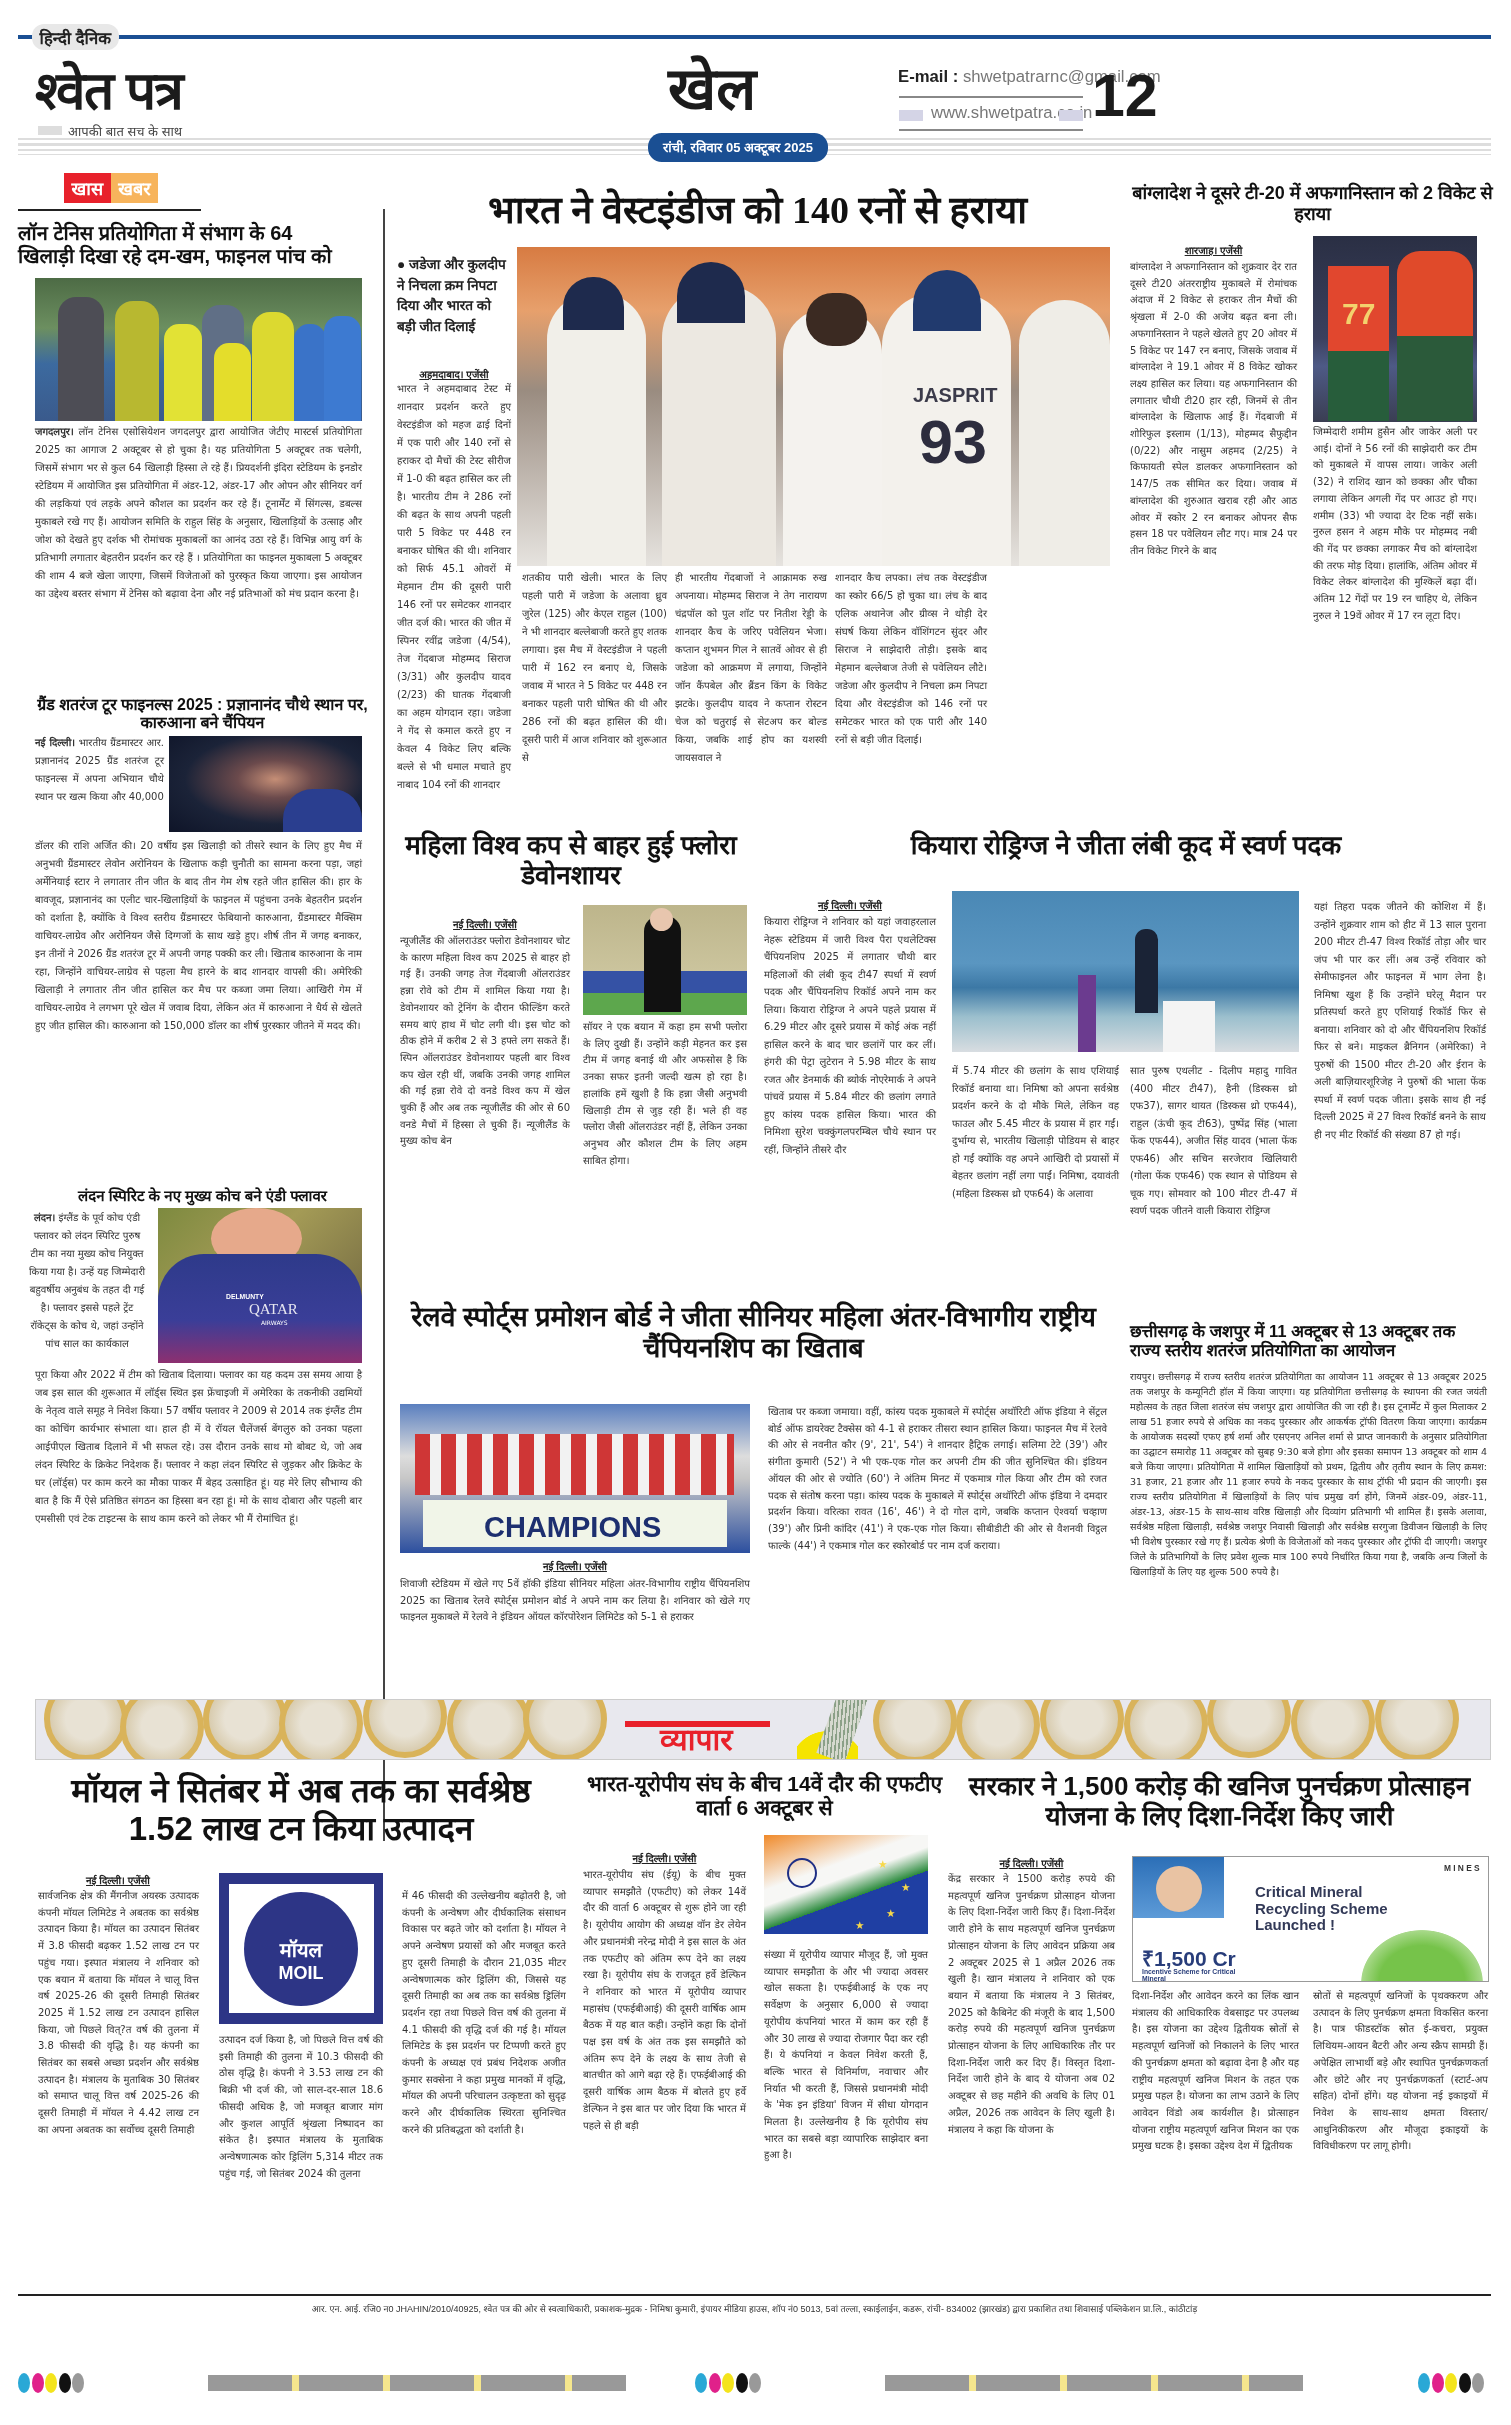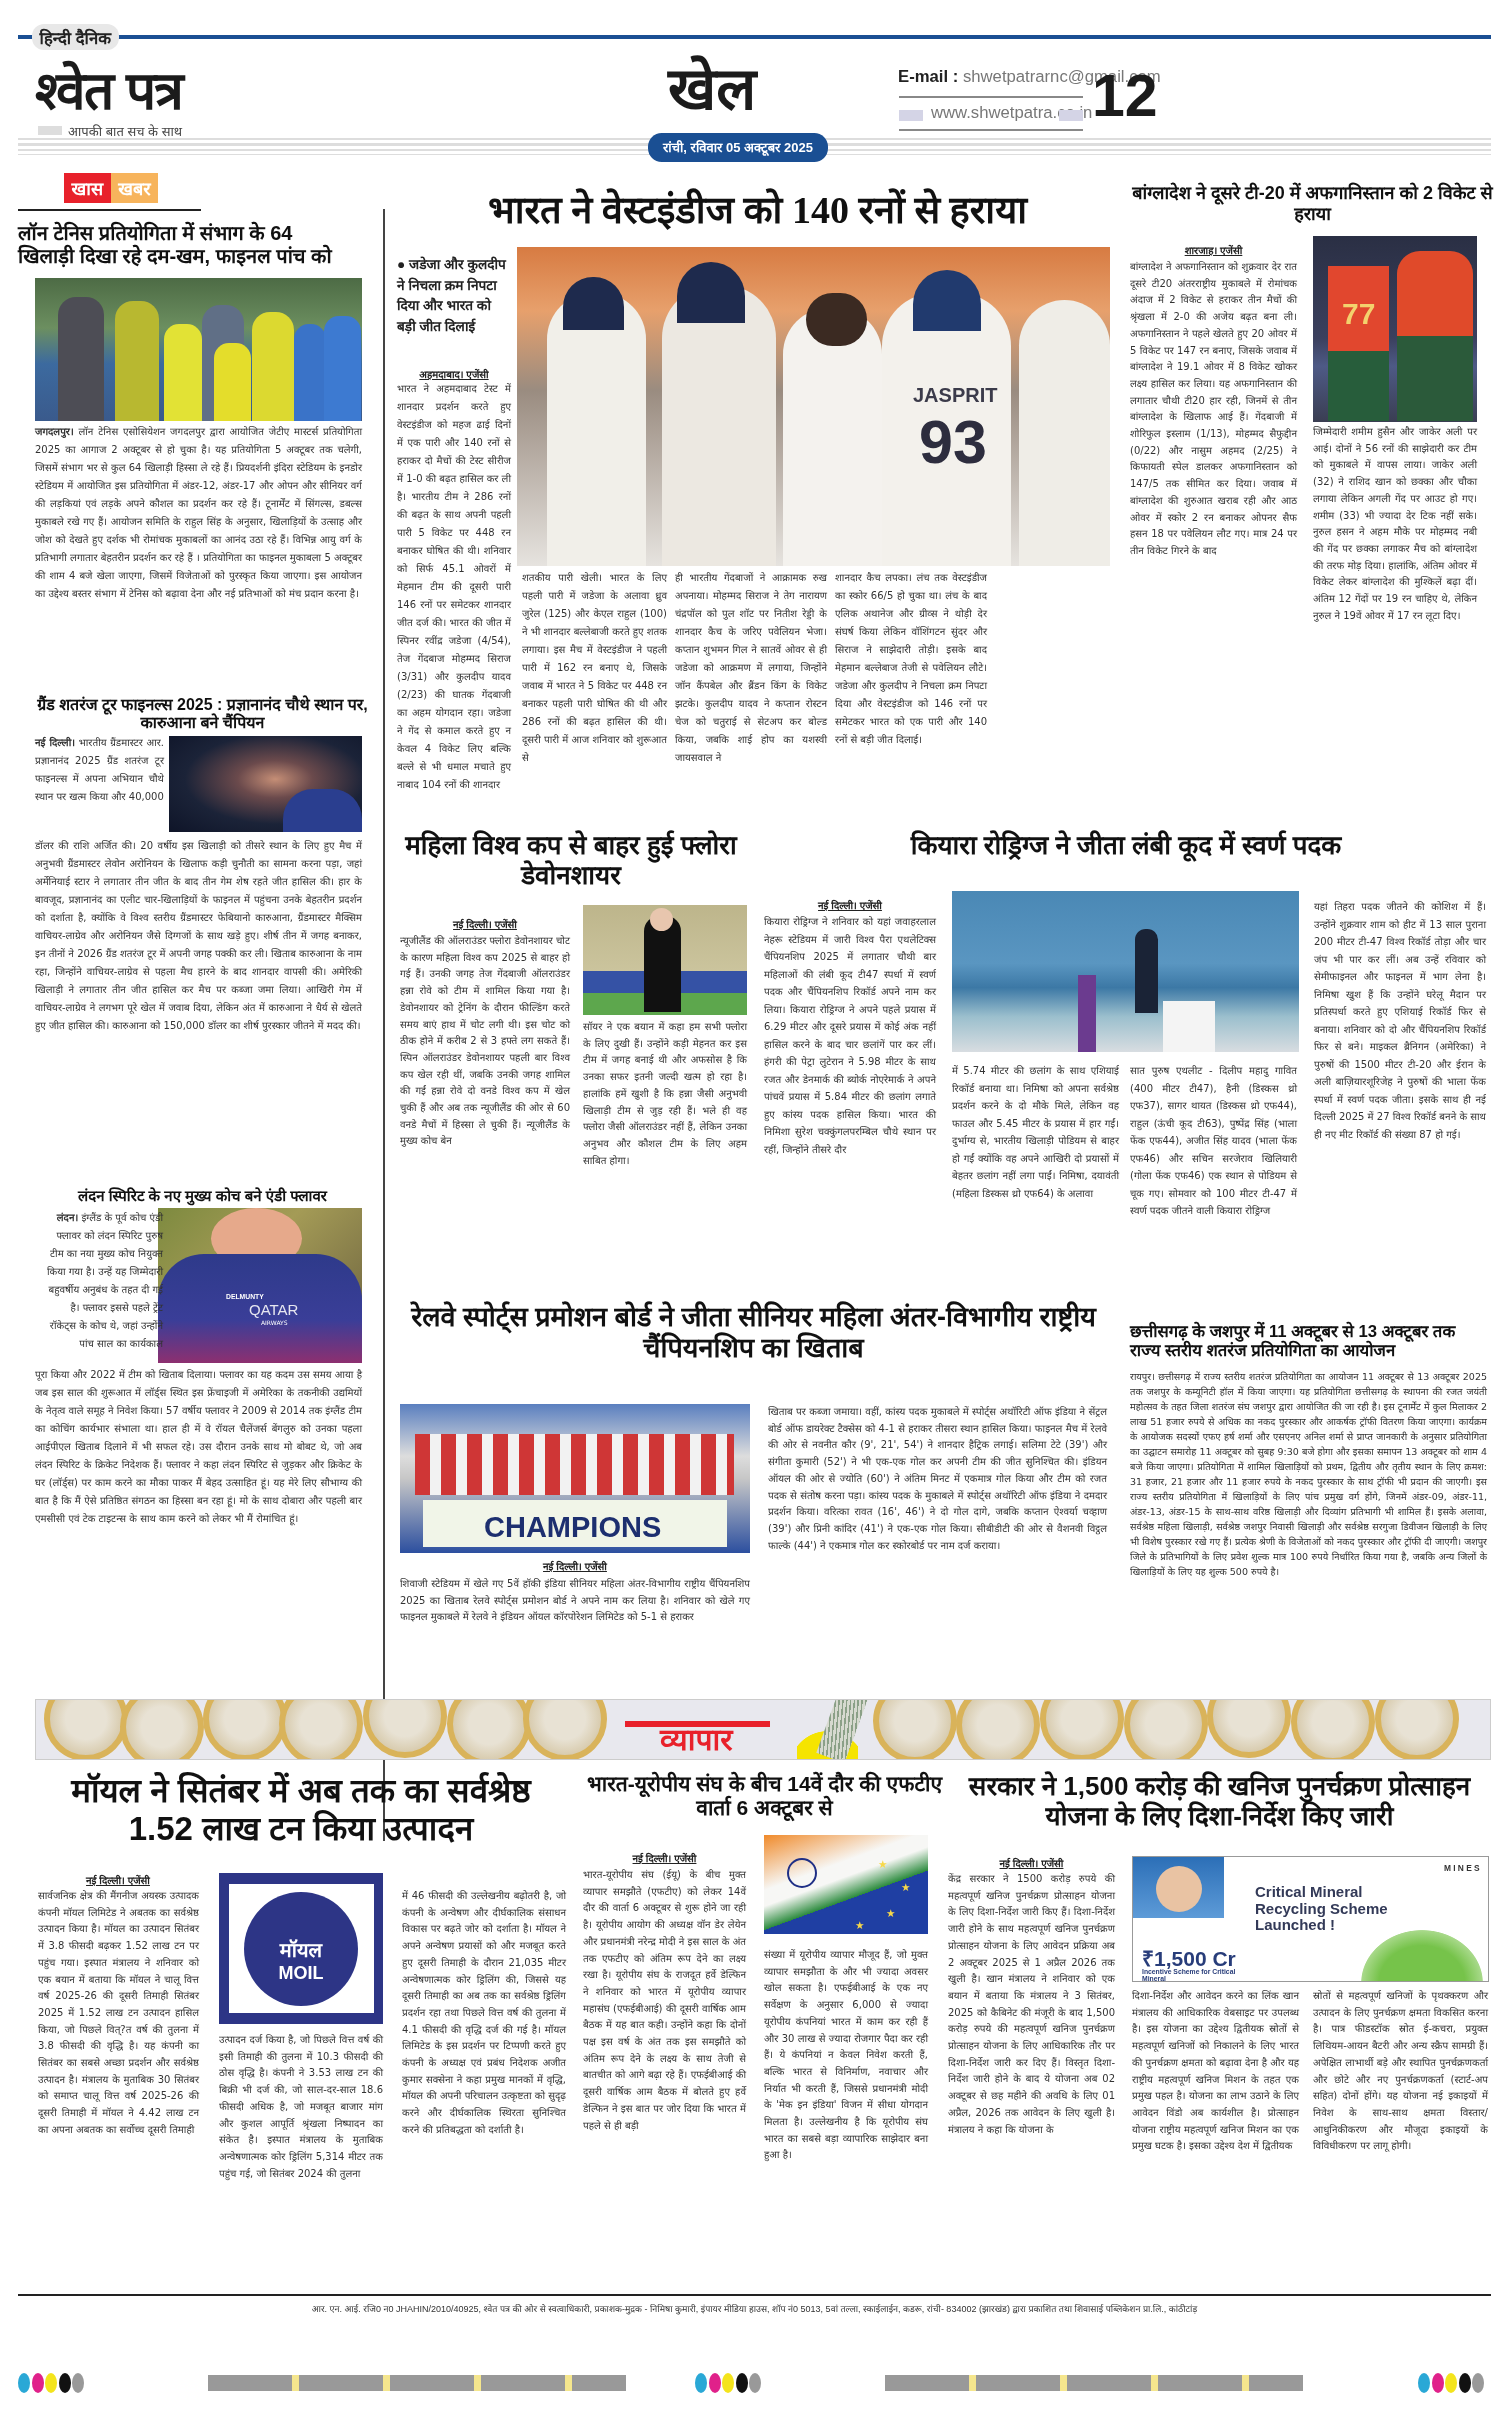--- a/index.html
+++ b/index.html
@@ -75,24 +75,24 @@
   <b>नई दिल्ली।</b>
   <span>भारतीय ग्रैंडमास्टर आर. प्रज्ञानानंद 2025 ग्रैंड शतरंज टूर फाइनल्स में अपना अभियान चौथे स्थान पर खत्म किया और 40,000</span>
 </div>
 <div class="abs txt sm" style="left:35px;top:837px;width:327px">डॉलर की राशि अर्जित की। 20 वर्षीय इस खिलाड़ी को तीसरे स्थान के लिए हुए मैच में अनुभवी ग्रैंडमास्टर लेवोन अरोनियन के खिलाफ कड़ी चुनौती का सामना करना पड़ा, जहां अर्मेनियाई स्टार ने लगातार तीन जीत के बाद तीन गेम शेष रहते जीत हासिल की। हार के बावजूद, प्रज्ञानानंद का एलीट चार-खिलाड़ियों के फाइनल में पहुंचना उनके बेहतरीन प्रदर्शन को दर्शाता है, क्योंकि वे विश्व स्तरीय ग्रैंडमास्टर फेबियानो कारुआना, ग्रैंडमास्टर मैक्सिम वाचियर-लाग्रेव और अरोनियन जैसे दिग्गजों के साथ खड़े हुए। शीर्ष तीन में जगह बनाकर, इन तीनों ने 2026 ग्रैंड शतरंज टूर में अपनी जगह पक्की कर ली। खिताब कारुआना के नाम रहा, जिन्होंने वाचियर-लाग्रेव से पहला मैच हारने के बाद शानदार वापसी की। अमेरिकी खिलाड़ी ने लगातार तीन जीत हासिल कर मैच पर कब्जा जमा लिया। आखिरी गेम में वाचियर-लाग्रेव ने लगभग पूरे खेल में जवाब दिया, लेकिन अंत में कारुआना ने धैर्य से खेलते हुए जीत हासिल की। कारुआना को 150,000 डॉलर का शीर्ष पुरस्कार जीतने में मदद की।</div>
 
 <div class="abs head" style="left:35px;top:1187px;width:335px;font-size:15px;text-align:center">लंदन स्पिरिट के नए मुख्य कोच बने एंडी फ्लावर</div>
 <div class="photo" style="left:158px;top:1208px;width:204px;height:155px;background:linear-gradient(135deg,#7d8a3f,#a49b56 40%,#675d3d)">
   <div class="abs" style="left:53px;top:0;width:91px;height:61px;background:#e6a98b;border-radius:50%"></div>
   <div class="abs" style="left:0;top:46px;width:204px;height:110px;background:linear-gradient(#2e3a8a,#3a3e98 60%,#8f2f6f);border-radius:46px 46px 0 0"></div>
   <div class="abs cond" style="left:68px;top:85px;font-size:6.8px;color:#fff;font-weight:bold">DELMUNTY</div>
-  <div class="abs" style="left:91px;top:93px;font-size:15px;color:#e6e6f0;font-family:Liberation Sans, sans-serif">QATAR</div>
+  <div class="abs" style="left:91px;top:93px;font-size:15px;color:#e6e6f0;font-family:Liberation Serif, serif">QATAR</div>
   <div class="abs" style="left:103px;top:111px;font-size:6px;color:#fff">AIRWAYS</div>
 </div>
-<div class="abs txt sm" style="left:43px;top:1209px;width:120px;text-align:right">
+<div class="abs txt sm" style="left:27px;top:1209px;width:120px;text-align:center">
   <b>लंदन।</b>
   <span>इंग्लैंड के पूर्व कोच एंडी फ्लावर को लंदन स्पिरिट पुरुष टीम का नया मुख्य कोच नियुक्त किया गया है। उन्हें यह जिम्मेदारी बहुवर्षीय अनुबंध के तहत दी गई है। फ्लावर इससे पहले ट्रेंट रॉकेट्स के कोच थे, जहां उन्होंने पांच साल का कार्यकाल</span>
 </div>
 <div class="abs txt sm" style="left:35px;top:1366px;width:327px">पूरा किया और 2022 में टीम को खिताब दिलाया। फ्लावर का यह कदम उस समय आया है जब इस साल की शुरूआत में लॉर्ड्स स्थित इस फ्रेंचाइजी में अमेरिका के तकनीकी उद्यमियों के नेतृत्व वाले समूह ने निवेश किया। 57 वर्षीय फ्लावर ने 2009 से 2014 तक इंग्लैंड टीम का कोचिंग कार्यभार संभाला था। हाल ही में वे रॉयल चैलेंजर्स बेंगलुरु को उनका पहला आईपीएल खिताब दिलाने में भी सफल रहे। उस दौरान उनके साथ मो बोबट थे, जो अब लंदन स्पिरिट के क्रिकेट निदेशक हैं। फ्लावर ने कहा लंदन स्पिरिट से जुड़कर और क्रिकेट के घर (लॉर्ड्स) पर काम करने का मौका पाकर मैं बेहद उत्साहित हूं। यह मेरे लिए सौभाग्य की बात है कि मैं ऐसे प्रतिष्ठित संगठन का हिस्सा बन रहा हूं। मो के साथ दोबारा और पहली बार एमसीसी एवं टेक टाइटन्स के साथ काम करने को लेकर भी मैं रोमांचित हूं।</div>
 
 <div class="abs head serif" style="left:396px;top:189px;width:723px;font-size:38px;font-family:'Liberation Serif',serif">भारत ने वेस्टइंडीज को 140 रनों से हराया</div>
 <div class="abs" style="left:397px;top:255px;width:114px;font-weight:bold;font-size:13.7px;line-height:20.5px;font-family:'Liberation Sans',sans-serif;color:#222">
   <span>●</span>
   <span>जडेजा और कुलदीप ने निचला क्रम निपटा दिया और भारत को बड़ी जीत दिलाई</span>
 </div>

